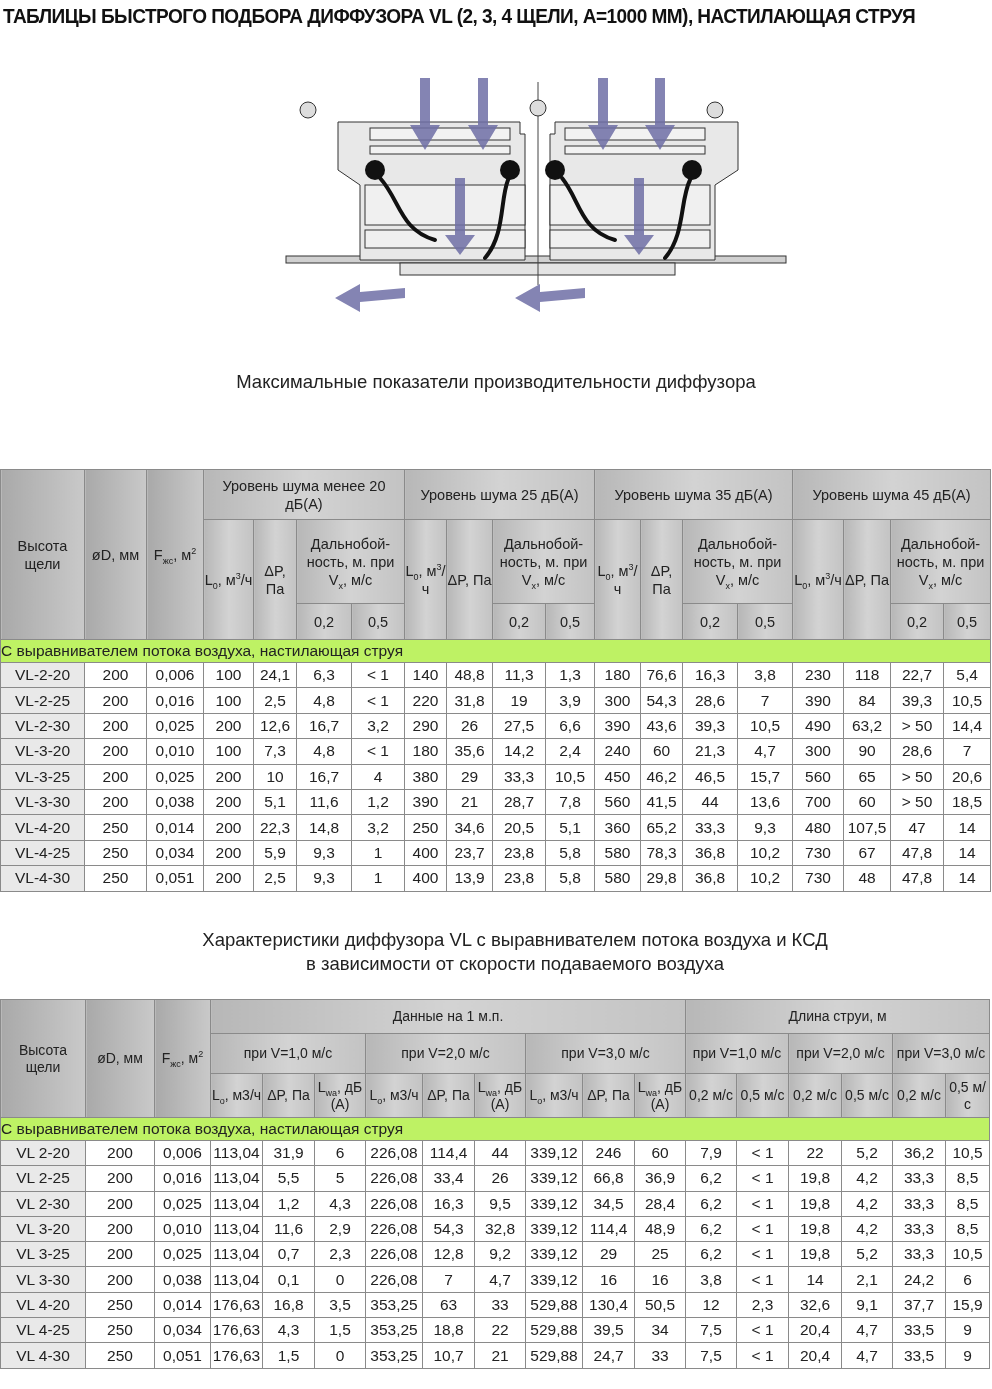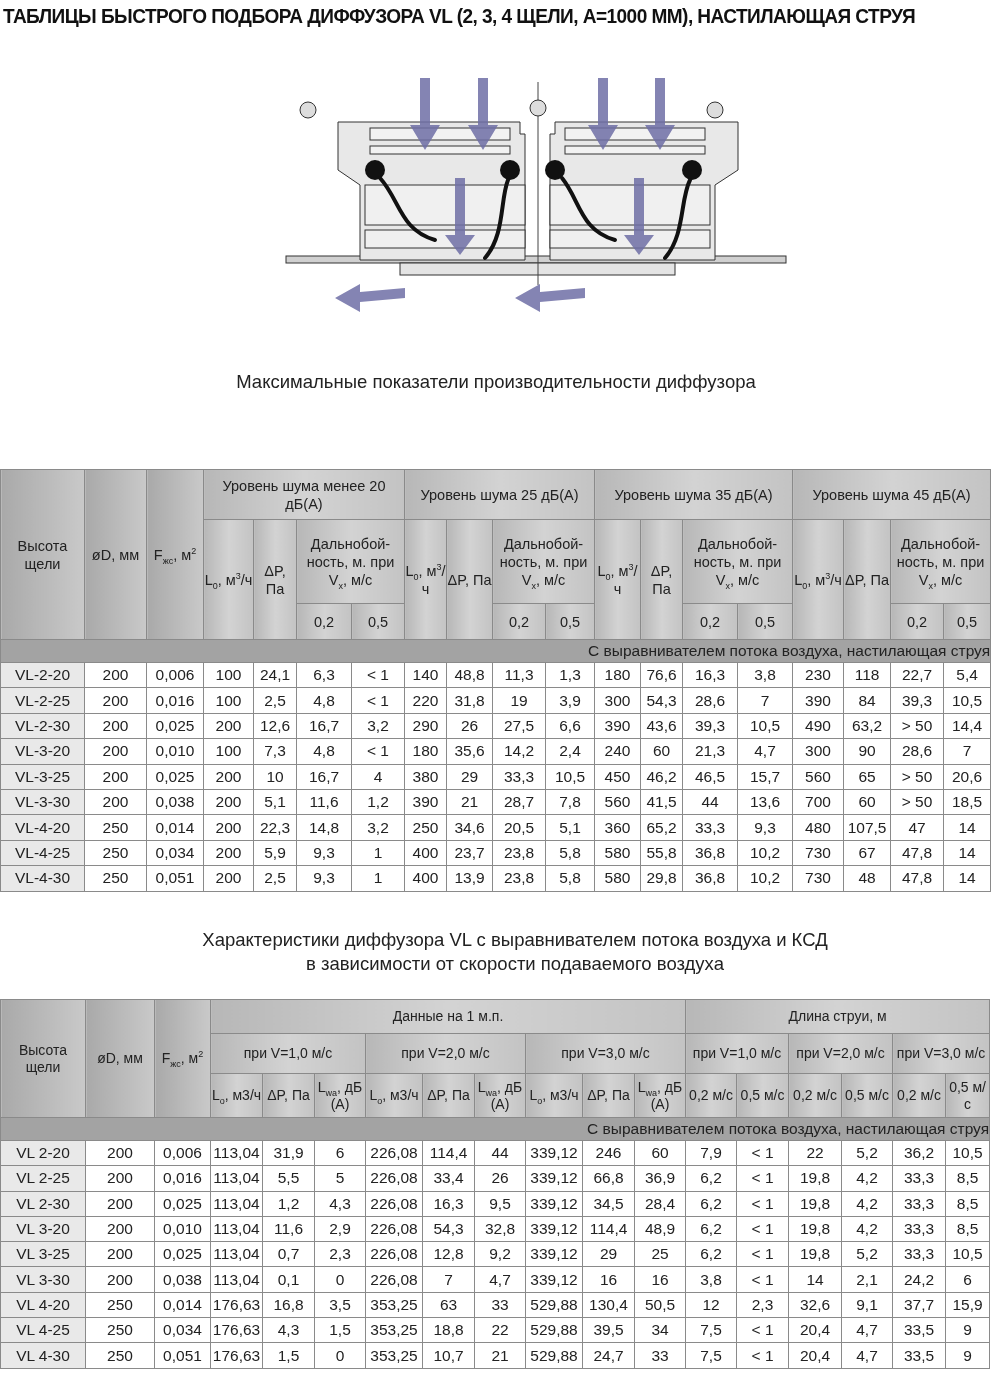--- a/index.html
+++ b/index.html
@@ -5,21 +5,21 @@
   html, body { margin: 0; padding: 0; background: #ffffff; }
   body { width: 992px; height: 1389px; position: relative; overflow: hidden; font-family: "Liberation Sans", sans-serif; color: #1a1a1a; }
   .page-title { position: absolute; left: 3px; top: 4px; width: 986px; font-family: "Liberation Sans", sans-serif; font-weight: bold; font-size: 20.5px; line-height: 24px; letter-spacing: -0.6px; color: #111; text-transform: uppercase; transform: scaleX(0.93); transform-origin: left top; }
   .diagram { position: absolute; left: 280px; top: 70px; width: 520px; height: 250px; }
   .section-title { position: absolute; left: 0; width: 992px; text-align: center; font-size: 18.5px; line-height: 24px; color: #222; }
   table.data { position: absolute; left: 0; border-collapse: collapse; table-layout: fixed; font-family: "Liberation Sans", sans-serif; }
   table.data td, table.data th { border: 1px solid #8a8a8a; text-align: center; vertical-align: middle; padding: 0; font-weight: normal; color: #222; overflow: hidden; }
   table.data th { background: linear-gradient(90deg, #b7b7b7 0%, #d3d3d3 50%, #c3c3c3 100%); }
   table.data th.dark { background: linear-gradient(90deg, #a9a9a9 0%, #c9c9c9 100%); }
   table.data td.first { background: #e9e9e9; }
-  table.data td.group-row { text-align: right; background: #a3a3a3; margin-top: 28px; }
+  table.data td.group-row { text-align: left; background: #bef264; margin-top: 28px; }
   #t1 { top: 469px; width: 990px; font-size: 15px; }
   #t1 th { font-size: 14.5px; line-height: 18px; }
   #t1 tbody td { height: 24.4px; font-size: 15.5px; }
   #t2 { top: 999px; width: 990px; font-size: 15px; }
   #t2 th { font-size: 14px; line-height: 17px; }
   #t2 tbody td { height: 24.3px; font-size: 15.5px; }
   sub, sup { font-size: 9px; line-height: 0; }
 </style>
 </head>
 <body>
@@ -285,21 +285,21 @@
         <td class="">0,034</td>
         <td class="">200</td>
         <td class="">5,9</td>
         <td class="">9,3</td>
         <td class="">1</td>
         <td class="">400</td>
         <td class="">23,7</td>
         <td class="">23,8</td>
         <td class="">5,8</td>
         <td class="">580</td>
-        <td class="">55,8</td>
+        <td class="">78,3</td>
         <td class="">36,8</td>
         <td class="">10,2</td>
         <td class="">730</td>
         <td class="">67</td>
         <td class="">47,8</td>
         <td class="">14</td>
       </tr>
       <tr>
         <td class="first">VL-4-30</td>
         <td class="">250</td>

